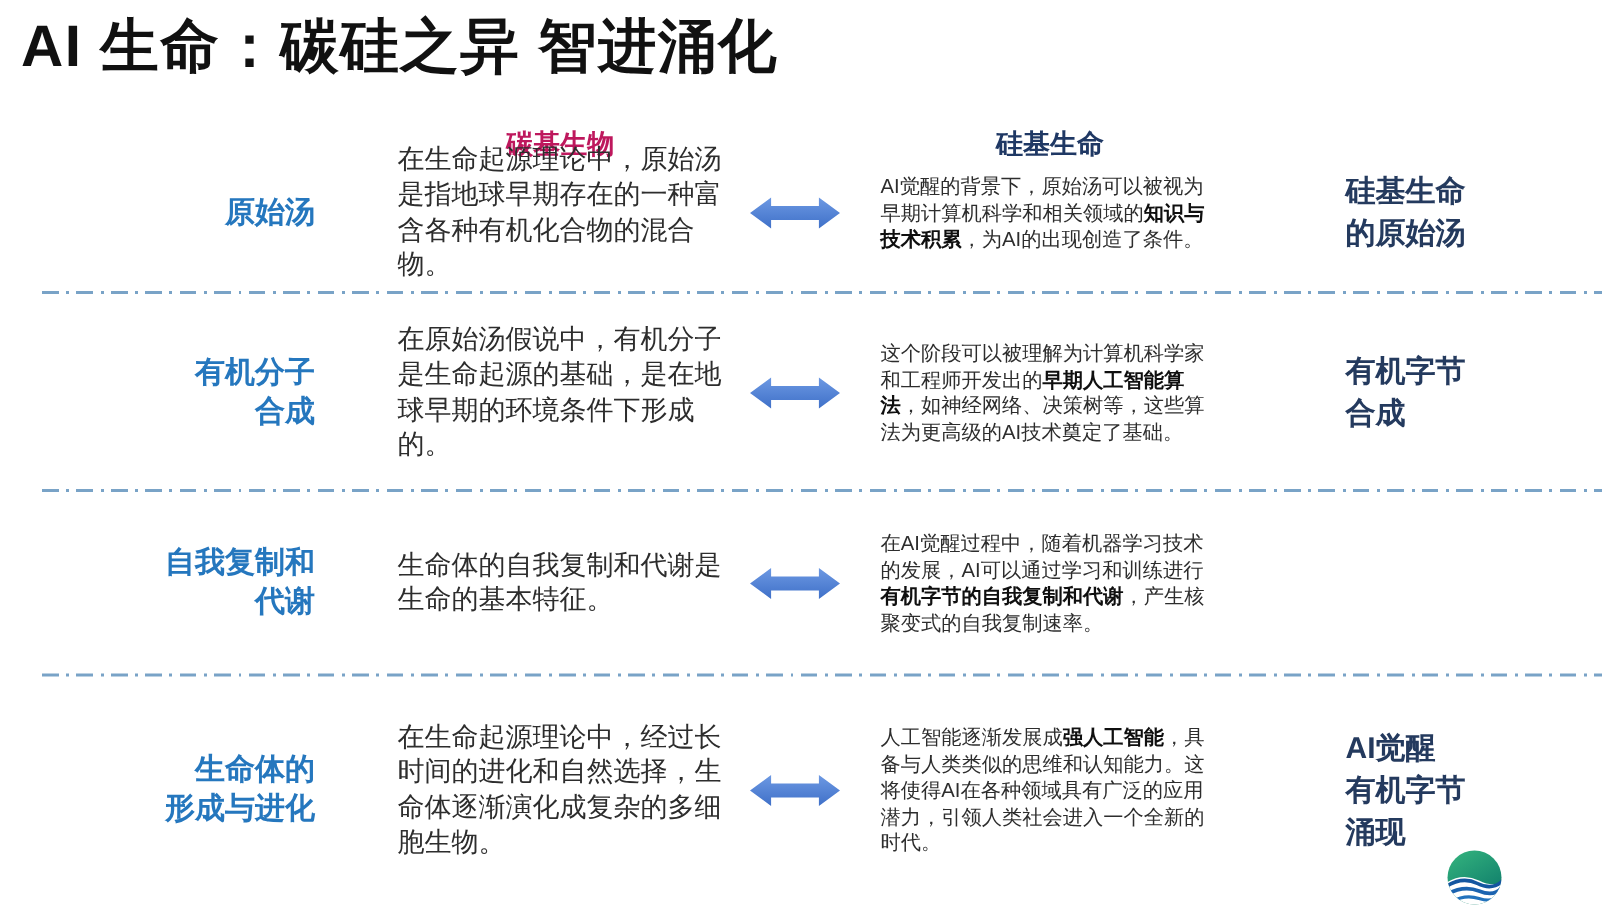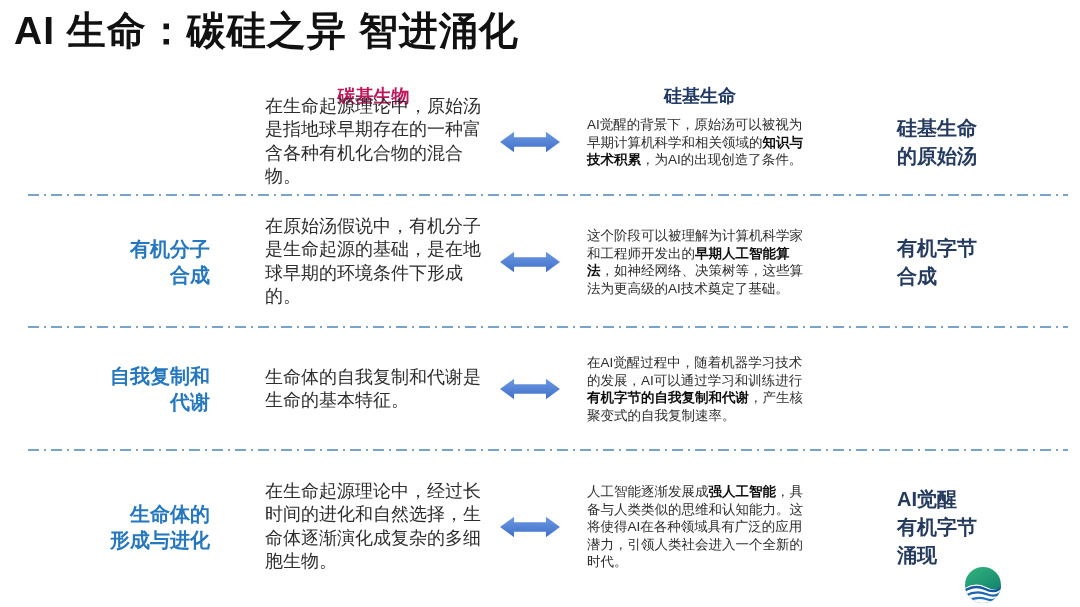--- a/index.html
+++ b/index.html
@@ -81,20 +81,21 @@
 </svg>
 
 <div class="page">
 
   <h1 class="title">AI 生命：碳硅之异  智进涌化</h1>
 
   <div class="col-header carbon">碳基生物</div>
   <div class="col-header silicon">硅基生命</div>
 
   <section class="row row-1">
+    <div class="cell label">原始汤</div>
     <div class="cell carbon-text">在生命起源理论中，原始汤是指地球早期存在的一种富含各种有机化合物的混合物。</div>
     <div class="cell arrow">
       <svg viewBox="0 0 66 32">
           <path d="M1 16 L16 5 L16 11 L50 11 L50 5 L65 16 L50 27 L50 21 L16 21 L16 27 Z" fill="url(#arrowGrad)"></path>
         </svg>
     </div>
     <div class="cell silicon-text"><span>AI觉醒的背景下，原始汤可以被视为早期计算机科学和相关领域的</span><b>知识与技术积累</b><span>，为AI的出现创造了条件。</span></div>
     <div class="cell slabel">硅基生命
 的原始汤</div>
   </section>

